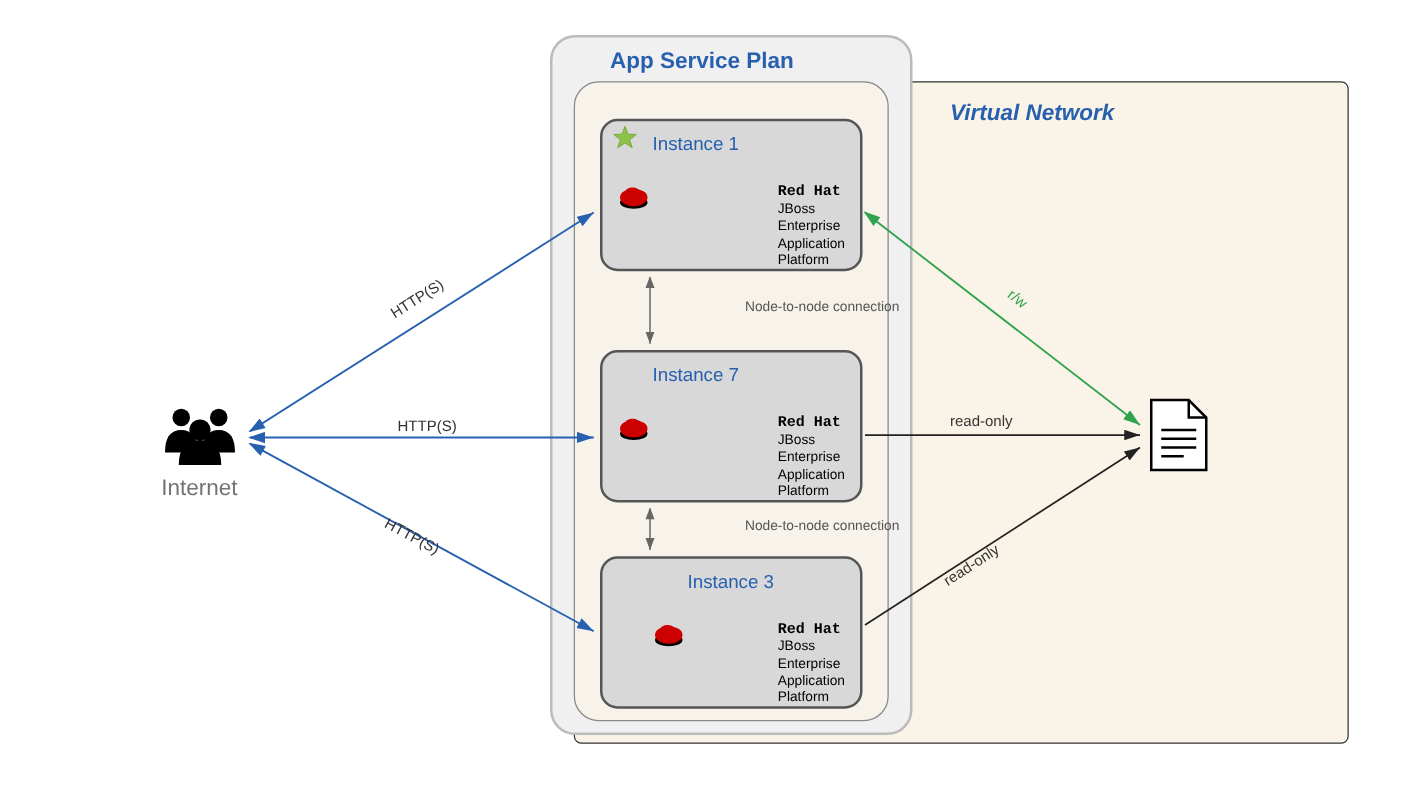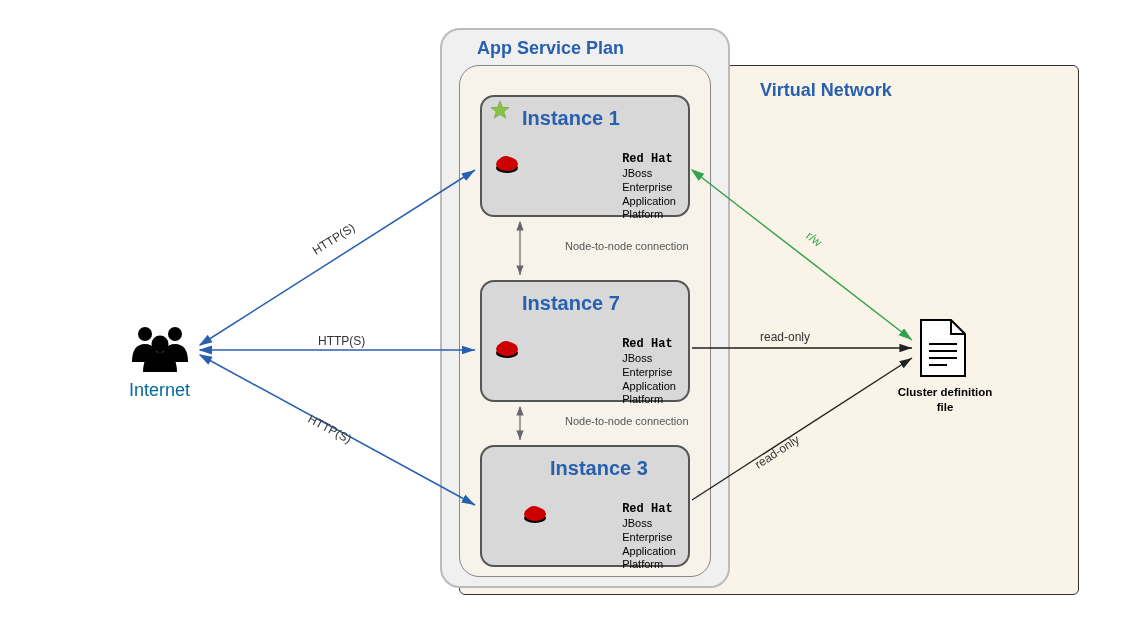--- a/index.html
+++ b/index.html
@@ -28,36 +28,37 @@
       border-radius: 6px;
       background: #faf4e8;
     }
     .vnet-title {
       position: absolute;
       left: 760px;
       top: 80px;
       color: #2860b0;
       font-size: 18px;
       font-weight: 600;
+      font-style: italic;
     }
 
     
     .asp-box {
       position: absolute;
       left: 440px;
       top: 28px;
       width: 290px;
       height: 560px;
       border: 2px solid #bbb;
       border-radius: 20px;
       background: #f0f0f0;
     }
     .asp-title {
       position: absolute;
-      left: 477px;
+      left: 488px;
       top: 38px;
       color: #2860b0;
       font-size: 18px;
       font-weight: 700;
     }
 
     
     .inner-box {
       position: absolute;
       left: 459px;
@@ -78,22 +79,22 @@
       border: 2px solid #555;
       border-radius: 14px;
       background: #d8d8d8;
       padding: 8px 12px;
     }
     .instance-1 { top: 95px; }
     .instance-2 { top: 280px; }
     .instance-3 { top: 445px; padding-left: 40px; }
     .instance-title {
       color: #2860b0;
-      font-size: 20px;
-      font-weight: 700;
+      font-size: 15px;
+      font-weight: 400;
       margin-left: 28px;
       margin-top: 2px;
     }
     .instance-body {
       display: flex;
       align-items: flex-start;
       gap: 8px;
       margin-top: 22px;
     }
     .rh-text {
@@ -106,21 +107,21 @@
       left: 490px;
       top: 100px;
     }
 
     
     .internet-label {
       position: absolute;
       left: 129px;
       top: 380px;
       font-size: 18px;
-      color: #0369a1;
+      color: #737373;
     }
     .users-icon {
       position: absolute;
       left: 125px;
       top: 320px;
     }
 
     
     .file-label {
       position: absolute;
@@ -140,21 +141,21 @@
 
     .edge-label {
       position: absolute;
       font-size: 12px;
       color: #333;
     }
     .node-conn-label {
       position: absolute;
       font-size: 11px;
       color: #555;
-      left: 533px;
+      left: 564px;
       padding-left: 32px;
     }
   </style>
 </head>
 <body>
 
 <div class="diagram-frame">
 
   <div class="vnet-box"></div>
   <div class="vnet-title">Virtual Network</div>
@@ -233,24 +234,20 @@
   <div class="file-icon">
     <svg width="52" height="62" style="position:static;">
       <path d="M 4 2 L 34 2 L 48 16 L 48 58 L 4 58 Z" fill="#fff" stroke="#000" stroke-width="2"></path>
       <path d="M 34 2 L 34 16 L 48 16" fill="none" stroke="#000" stroke-width="2"></path>
       <line x1="12" y1="26" x2="40" y2="26" stroke="#000" stroke-width="2"></line>
       <line x1="12" y1="33" x2="40" y2="33" stroke="#000" stroke-width="2"></line>
       <line x1="12" y1="40" x2="40" y2="40" stroke="#000" stroke-width="2"></line>
       <line x1="12" y1="47" x2="30" y2="47" stroke="#000" stroke-width="2"></line>
     </svg>
   </div>
-  <div class="file-label">
-    <span>Cluster definition</span><br>
-    <span>file</span>
-  </div>
 
   <svg>
     <defs>
       <marker id="arrBlue" markerWidth="10" markerHeight="10" refX="9" refY="3" orient="auto">
         <path d="M0,0 L9,3 L0,6 Z" fill="#2860b0"></path>
       </marker>
       <marker id="arrBlueS" markerWidth="10" markerHeight="10" refX="1" refY="3" orient="auto">
         <path d="M9,0 L0,3 L9,6 Z" fill="#2860b0"></path>
       </marker>
       <marker id="arrGreen" markerWidth="10" markerHeight="10" refX="9" refY="3" orient="auto">

